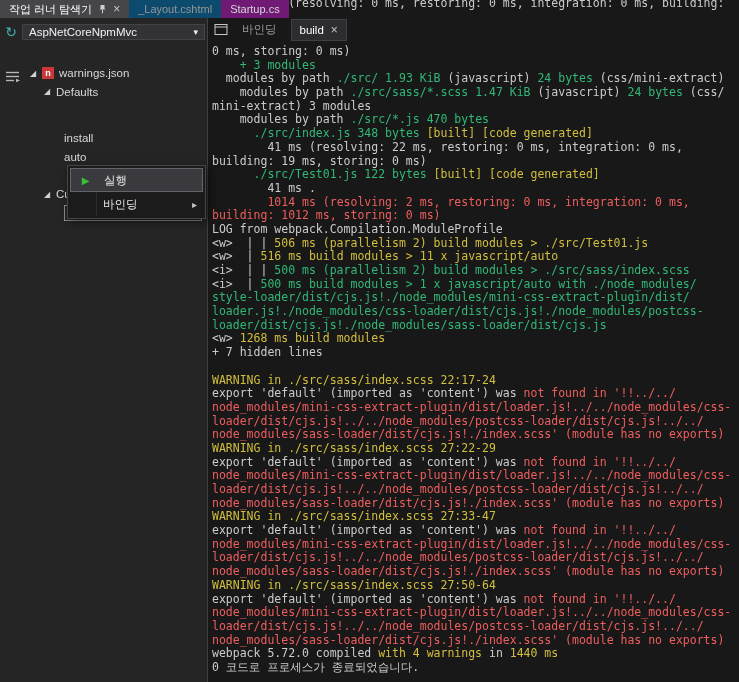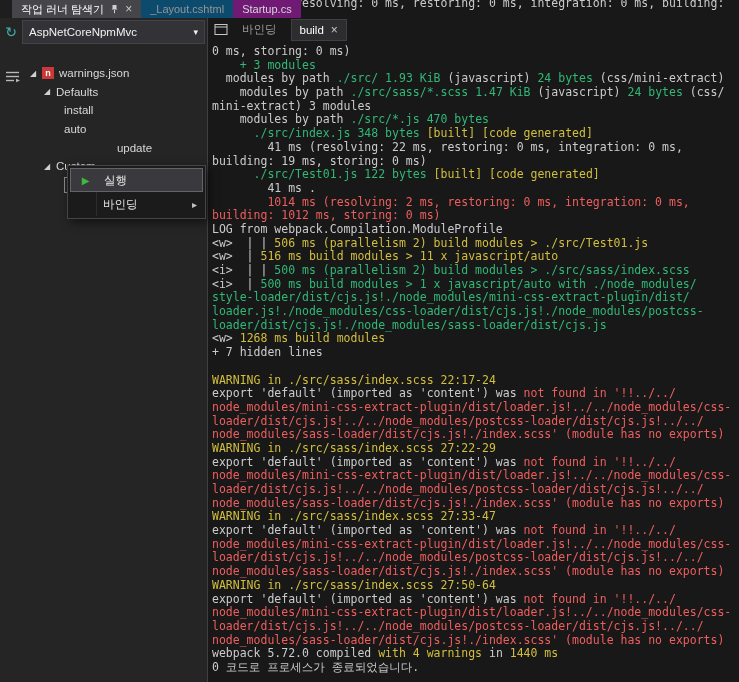--- a/index.html
+++ b/index.html
@@ -15,33 +15,33 @@
   .console-tab{display:flex;align-items:center;gap:7px;height:20px;padding:0 8px;
         font-size:11.5px;color:#9b9b9b;cursor:default;}
   .console-tab.active{background:#2d2d30;border:1px solid #3f3f46;color:#ffffff;}
   .tab-x{color:#c8c8c8;font-size:12px;line-height:12px;}
   .console-output{position:absolute;top:45px;left:4px;right:0;bottom:0;overflow:hidden;
         font:11.5px/13.7px "DejaVu Sans Mono",monospace;white-space:pre;}
   .console-line{height:13.7px;}
   .c-d{color:#cbcbcb}.c-g{color:#31b877}.c-y{color:#d2bf3d}.c-r{color:#ef5e5e}
 
   
-  .doc-tabs{position:absolute;top:0;left:12px;height:18px;display:flex;z-index:5;}
+  .doc-tabs{position:absolute;top:0;left:0;height:18px;display:flex;z-index:5;}
   .doc-tab{height:18px;display:flex;align-items:center;gap:6px;padding:0 9px;
         font-size:11px;color:#969696;background:#0c4a6e;white-space:nowrap;}
   .doc-tab.active{background:#45454a;color:#ffffff;}
   .doc-tab.lit{background:#701a75;color:#d7d7d7;}
 
   
   .left-panel{position:absolute;left:0;top:18px;width:208px;bottom:0;background:#252526;
         border-right:1px solid #3f3f46;box-sizing:border-box;z-index:4;}
   .toolbar{height:27px;display:flex;align-items:center;padding:3px 2px 2px 2px;box-sizing:border-box;}
   .refresh-btn{width:18px;height:19px;text-align:center;font-size:14px;line-height:19px;
         color:#41b0aa;cursor:default;}
-  .profile-select{flex:1;height:24px;margin-left:2px;background:#333337;border:1px solid #434346;
+  .profile-select{flex:1;height:16px;margin-left:2px;background:#333337;border:1px solid #434346;
         color:#f1f1f1;font-size:11.5px;display:flex;align-items:center;
         justify-content:space-between;padding:0 6px;box-sizing:border-box;}
   .caret{font-size:9px;color:#f1f1f1;}
   .left-strip{position:absolute;left:0;top:46px;width:26px;bottom:0;}
   .strip-icon{margin:6px auto;display:block;}
 
   .task-tree{position:absolute;left:26px;top:46px;right:2px;bottom:0;overflow:hidden;
         font-size:11.5px;color:#d8d8d8;}
   .tree-row{height:18.6px;display:flex;align-items:center;}
   .expander{flex:0 0 12px;width:12px;text-align:left;font-size:8px;color:#d0d0d0;}
@@ -124,21 +124,21 @@
     <div class="task-tree">
         <div class="tree-row" style="padding-left: 4px;">
           <span class="expander">◢</span>
           <span class="npm-badge">n</span>
           <span>warnings.json</span>
         </div>
         <div class="tree-row" style="padding-left: 18px;">
           <span class="expander">◢</span>
           <span>Defaults</span>
         </div>
-        <div class="tree-row" style="padding-left: 38px;">
+        <div class="tree-row" style="padding-left: 38px; margin-top: 28px;">
           <span>install</span>
         </div>
         <div class="tree-row" style="padding-left: 38px;">
           <span>auto</span>
         </div>
         <div class="tree-row" style="padding-left: 38px; justify-content: center;">
           <span>update</span>
         </div>
         <div class="tree-row" style="padding-left: 18px;">
           <span class="expander">◢</span>

